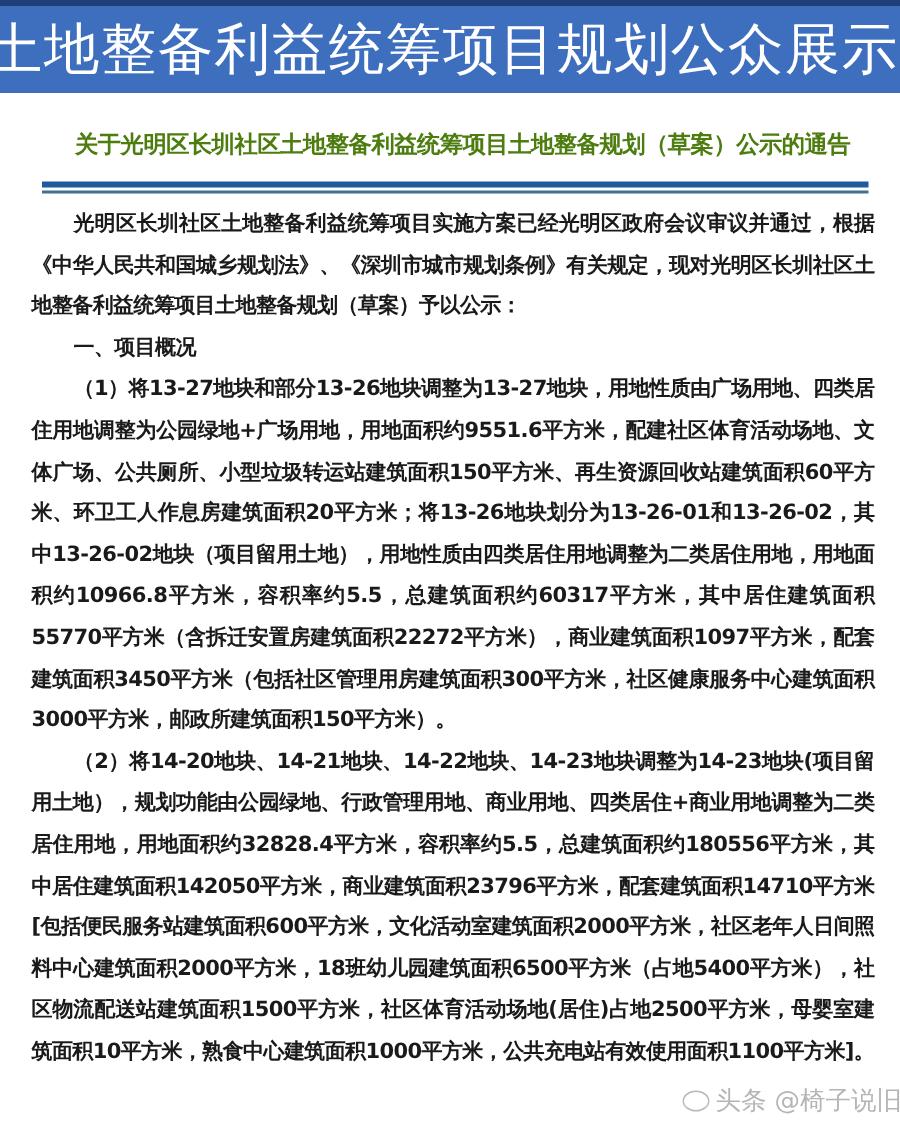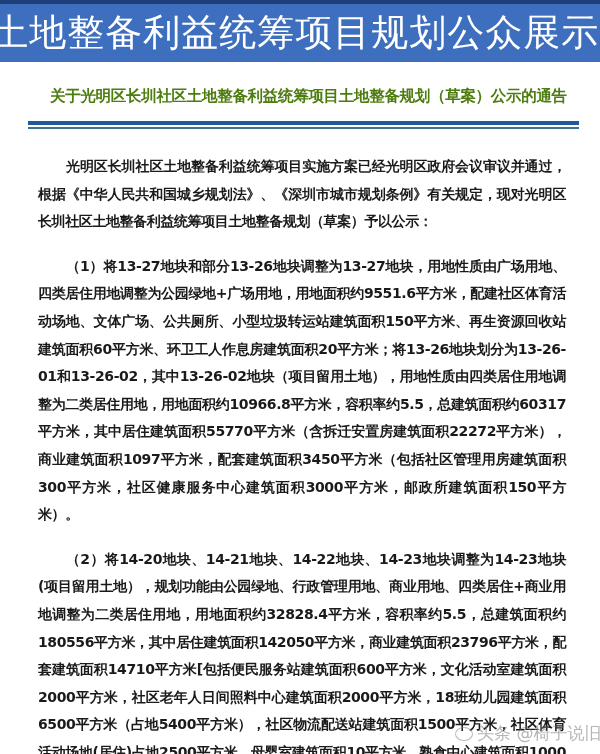--- a/index.html
+++ b/index.html
@@ -24,21 +24,21 @@
       color: #4d7c0f;
       margin-left: 22px;
     }
     .rule-thick { position: absolute; left: 28px; top: 121px; width: 551px; height: 4px; background: #1e5a9c; }
     .rule-thin  { position: absolute; left: 28px; top: 127px; width: 551px; height: 2px; background: #3f7290; }
     .body-text {
       position: absolute; left: 21px; top: 136px; width: 562px;
       font-size: 14px; font-weight: bold; line-height: 27.6px; letter-spacing: -0.4px;
       color: #1a1a1a;
     }
-    .body-text p { margin: 17px; text-align: justify; }
+    .body-text p { margin: 0; text-align: justify; }
     .indent { text-indent: 28px; }
     .watermark {
       position: absolute; left: 455px; top: 722px;
       font-size: 17px; color: rgba(120,120,120,0.55); white-space: nowrap;
       display: flex; align-items: center; gap: 4px;
     }
     .wm-icon {
       width: 16px; height: 12px; border: 1.5px solid rgba(140,140,140,0.6);
       border-radius: 50%; display: inline-block;
     }
@@ -50,20 +50,21 @@
 <div class="banner">
   <span class="banner-title">土地整备利益统筹项目规划公众展示Ⅰ</span>
 </div>
 
 <div class="doc-title">关于光明区长圳社区土地整备利益统筹项目土地整备规划（草案）公示的通告</div>
 <div class="rule-thick"></div>
 <div class="rule-thin"></div>
 
 <div class="body-text">
   <p class="indent">光明区长圳社区土地整备利益统筹项目实施方案已经光明区政府会议审议并通过，根据《中华人民共和国城乡规划法》、《深圳市城市规划条例》有关规定，现对光明区长圳社区土地整备利益统筹项目土地整备规划（草案）予以公示：</p>
+  <p class="indent">一、项目概况</p>
   <p class="indent">（1）将13-27地块和部分13-26地块调整为13-27地块，用地性质由广场用地、四类居住用地调整为公园绿地+广场用地，用地面积约9551.6平方米，配建社区体育活动场地、文体广场、公共厕所、小型垃圾转运站建筑面积150平方米、再生资源回收站建筑面积60平方米、环卫工人作息房建筑面积20平方米；将13-26地块划分为13-26-01和13-26-02，其中13-26-02地块（项目留用土地），用地性质由四类居住用地调整为二类居住用地，用地面积约10966.8平方米，容积率约5.5，总建筑面积约60317平方米，其中居住建筑面积55770平方米（含拆迁安置房建筑面积22272平方米），商业建筑面积1097平方米，配套建筑面积3450平方米（包括社区管理用房建筑面积300平方米，社区健康服务中心建筑面积3000平方米，邮政所建筑面积150平方米）。</p>
   <p class="indent">（2）将14-20地块、14-21地块、14-22地块、14-23地块调整为14-23地块(项目留用土地），规划功能由公园绿地、行政管理用地、商业用地、四类居住+商业用地调整为二类居住用地，用地面积约32828.4平方米，容积率约5.5，总建筑面积约180556平方米，其中居住建筑面积142050平方米，商业建筑面积23796平方米，配套建筑面积14710平方米[包括便民服务站建筑面积600平方米，文化活动室建筑面积2000平方米，社区老年人日间照料中心建筑面积2000平方米，18班幼儿园建筑面积6500平方米（占地5400平方米），社区物流配送站建筑面积1500平方米，社区体育活动场地(居住)占地2500平方米，母婴室建筑面积10平方米，熟食中心建筑面积1000平方米，公共充电站有效使用面积1100平方米]。</p>
 
 </div>
 
 <div class="watermark">
   <span class="wm-icon"></span>
   <span>头条 @椅子说旧改</span>
 </div>
 

